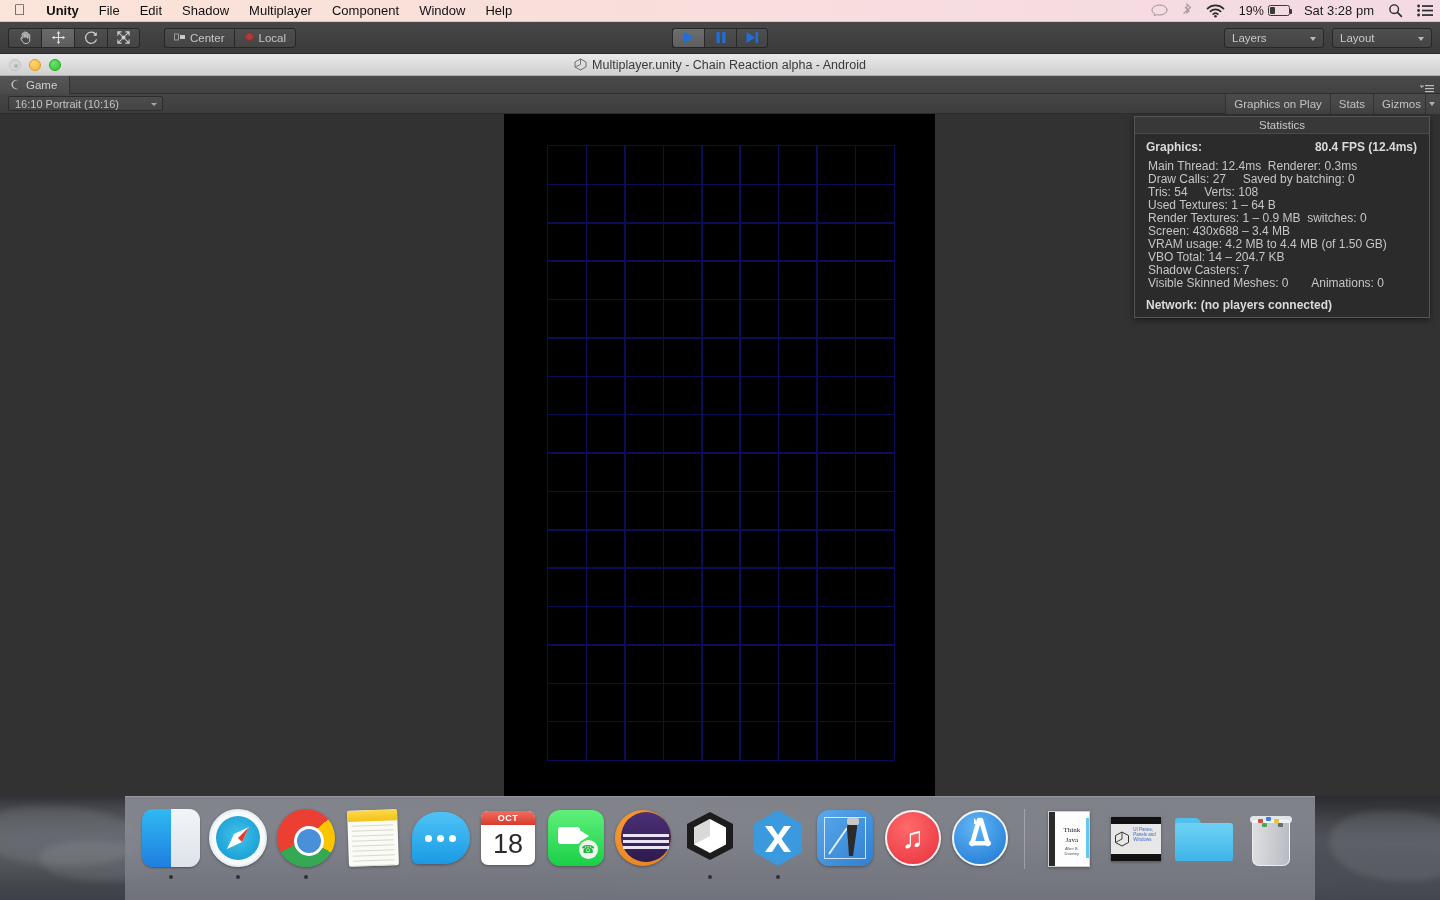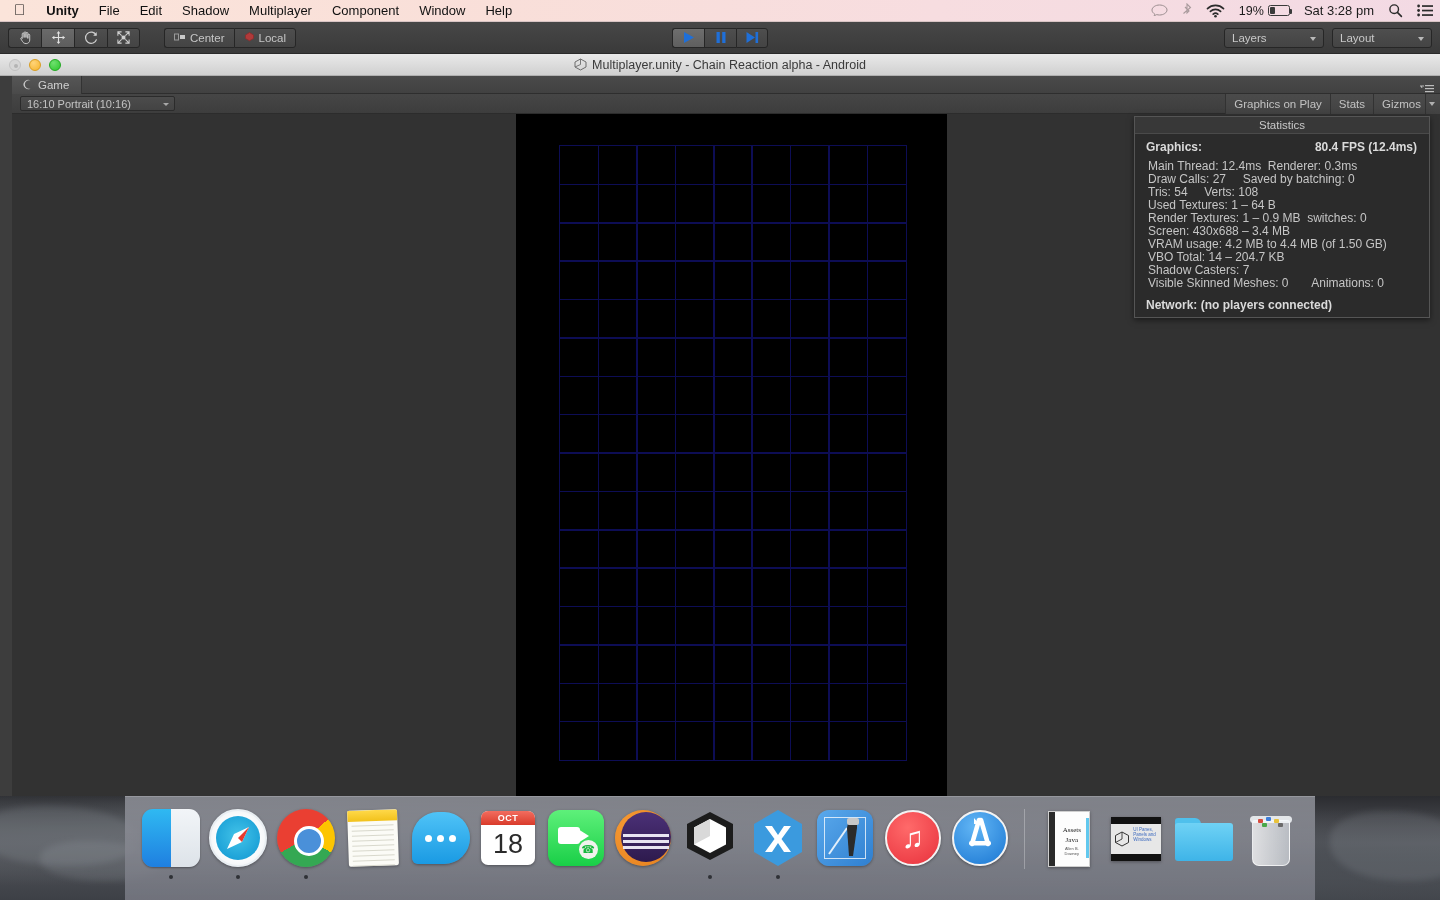--- a/index.html
+++ b/index.html
@@ -119,21 +119,20 @@
   .dropbtn .arrow {
     position: absolute; right: 7px; top: 8px;
     border-left: 3.5px solid transparent; border-right: 3.5px solid transparent;
     border-top: 4px solid #b9b9b9;
   }
 
   
   #gamepanel {
     position: absolute; top: 54px; left: 0; right: 0; bottom: 0;
     background: #86efac;
-    margin-left: 12px;
   }
   #gametabbar {
     height: 18px; background: linear-gradient(to bottom, #4a4a4a, #414141);
     border-bottom: 1px solid #2e2e2e; display:flex; align-items:center;
     position: relative;
   }
   .game-tab {
     height: 18px; display: flex; align-items: center; gap: 5px;
     padding: 0 12px 0 10px;
     background: linear-gradient(to bottom, #565656, #4a4a4a);
@@ -922,21 +921,21 @@
       </div>
     </div>
 
     <div class="dock-sep"></div>
 
     <div class="dock-item small">
       <div class="dock-ico" style="display:flex;align-items:center;justify-content:center;">
         <div class="ico-pdfdoc">
           <div class="spiral"></div>
             <div class="tab"></div>
-          <div class="t1">Assets</div>
+          <div class="t1">Think</div>
           <div class="t2">Java</div>
           <div class="t3">Allen B. Downey</div>
         </div>
       </div>
     </div>
 
     <div class="dock-item small">
       <div class="dock-ico" style="display:flex;align-items:center;justify-content:center;">
         <div class="ico-video">
           <div class="inner">

